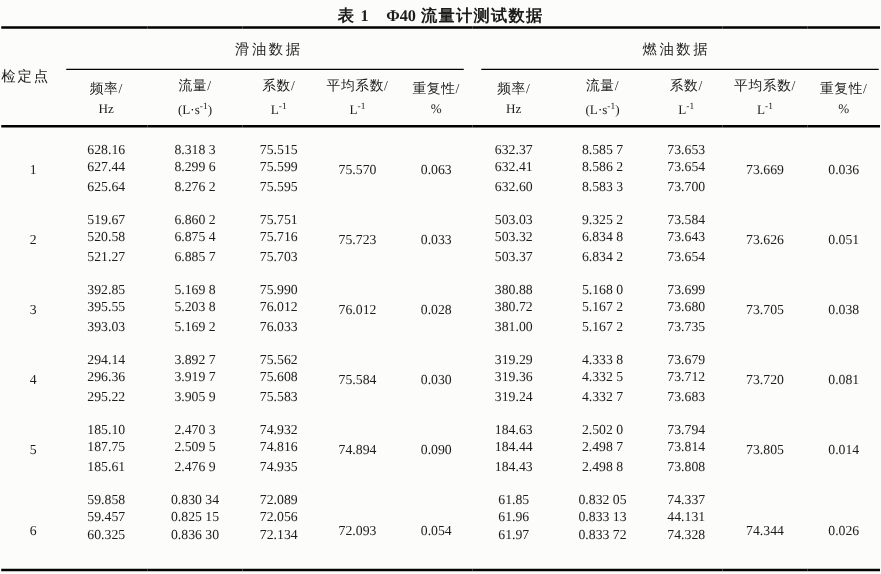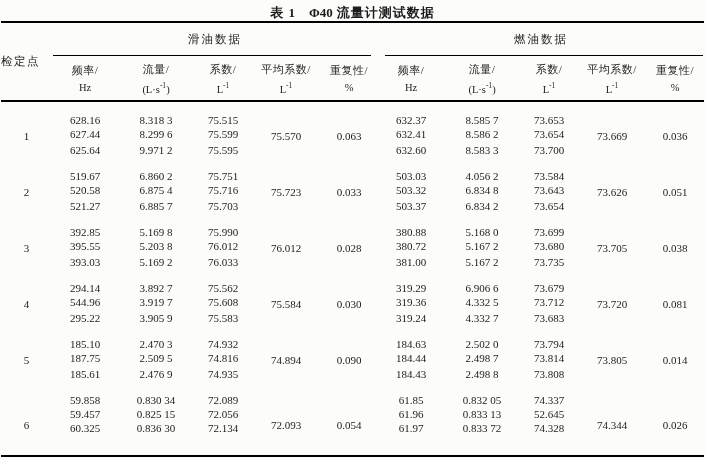--- a/index.html
+++ b/index.html
@@ -141,37 +141,37 @@
         <tr>
           <td class="num">627.44</td>
           <td class="num">8.299 6</td>
           <td class="num">75.599</td>
           <td class="num">632.41</td>
           <td class="num">8.586 2</td>
           <td class="num">73.654</td>
         </tr>
         <tr>
           <td class="num">625.64</td>
-          <td class="num">9.971 2</td>
+          <td class="num">8.276 2</td>
           <td class="num">75.595</td>
           <td class="num">632.60</td>
           <td class="num">8.583 3</td>
           <td class="num">73.700</td>
         </tr>
       </tbody>
       <tbody class="group">
         <tr>
           <td class="point" rowspan="3">2</td>
           <td class="num">519.67</td>
           <td class="num">6.860 2</td>
           <td class="num">75.751</td>
           <td class="num mid" rowspan="3">75.723</td>
           <td class="num mid" rowspan="3">0.033</td>
           <td class="num">503.03</td>
-          <td class="num">4.056 2</td>
+          <td class="num">9.325 2</td>
           <td class="num">73.584</td>
           <td class="num mid" rowspan="3">73.626</td>
           <td class="num mid" rowspan="3">0.051</td>
         </tr>
         <tr>
           <td class="num">520.58</td>
           <td class="num">6.875 4</td>
           <td class="num">75.716</td>
           <td class="num">503.32</td>
           <td class="num">6.834 8</td>
@@ -219,27 +219,27 @@
       </tbody>
       <tbody class="group">
         <tr>
           <td class="point" rowspan="3">4</td>
           <td class="num">294.14</td>
           <td class="num">3.892 7</td>
           <td class="num">75.562</td>
           <td class="num mid" rowspan="3">75.584</td>
           <td class="num mid" rowspan="3">0.030</td>
           <td class="num">319.29</td>
-          <td class="num">6.906 6</td>
+          <td class="num">4.333 8</td>
           <td class="num">73.679</td>
           <td class="num mid" rowspan="3">73.720</td>
           <td class="num mid" rowspan="3">0.081</td>
         </tr>
         <tr>
-          <td class="num">544.96</td>
+          <td class="num">296.36</td>
           <td class="num">3.919 7</td>
           <td class="num">75.608</td>
           <td class="num">319.36</td>
           <td class="num">4.332 5</td>
           <td class="num">73.712</td>
         </tr>
         <tr>
           <td class="num">295.22</td>
           <td class="num">3.905 9</td>
           <td class="num">75.583</td>
@@ -292,21 +292,21 @@
           <td class="num">74.337</td>
           <td class="num mid" rowspan="3">74.344</td>
           <td class="num mid" rowspan="3">0.026</td>
         </tr>
         <tr>
           <td class="num">59.457</td>
           <td class="num">0.825 15</td>
           <td class="num">72.056</td>
           <td class="num">61.96</td>
           <td class="num">0.833 13</td>
-          <td class="num">52.645</td>
+          <td class="num">44.131</td>
         </tr>
         <tr>
           <td class="num">60.325</td>
           <td class="num">0.836 30</td>
           <td class="num">72.134</td>
           <td class="num">61.97</td>
           <td class="num">0.833 72</td>
           <td class="num">74.328</td>
         </tr>
       </tbody>

